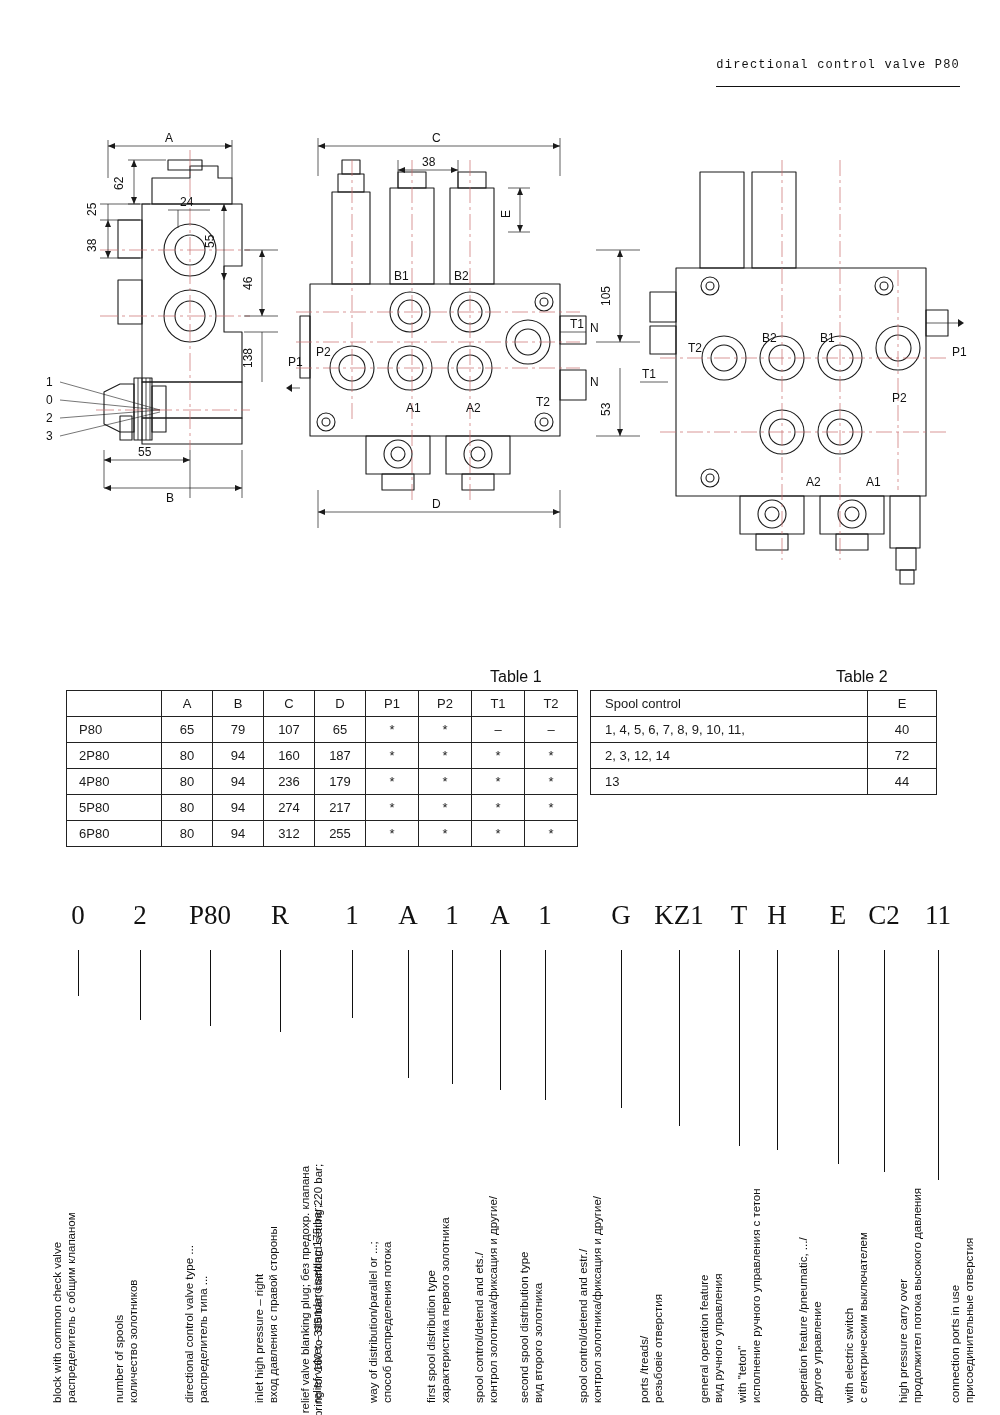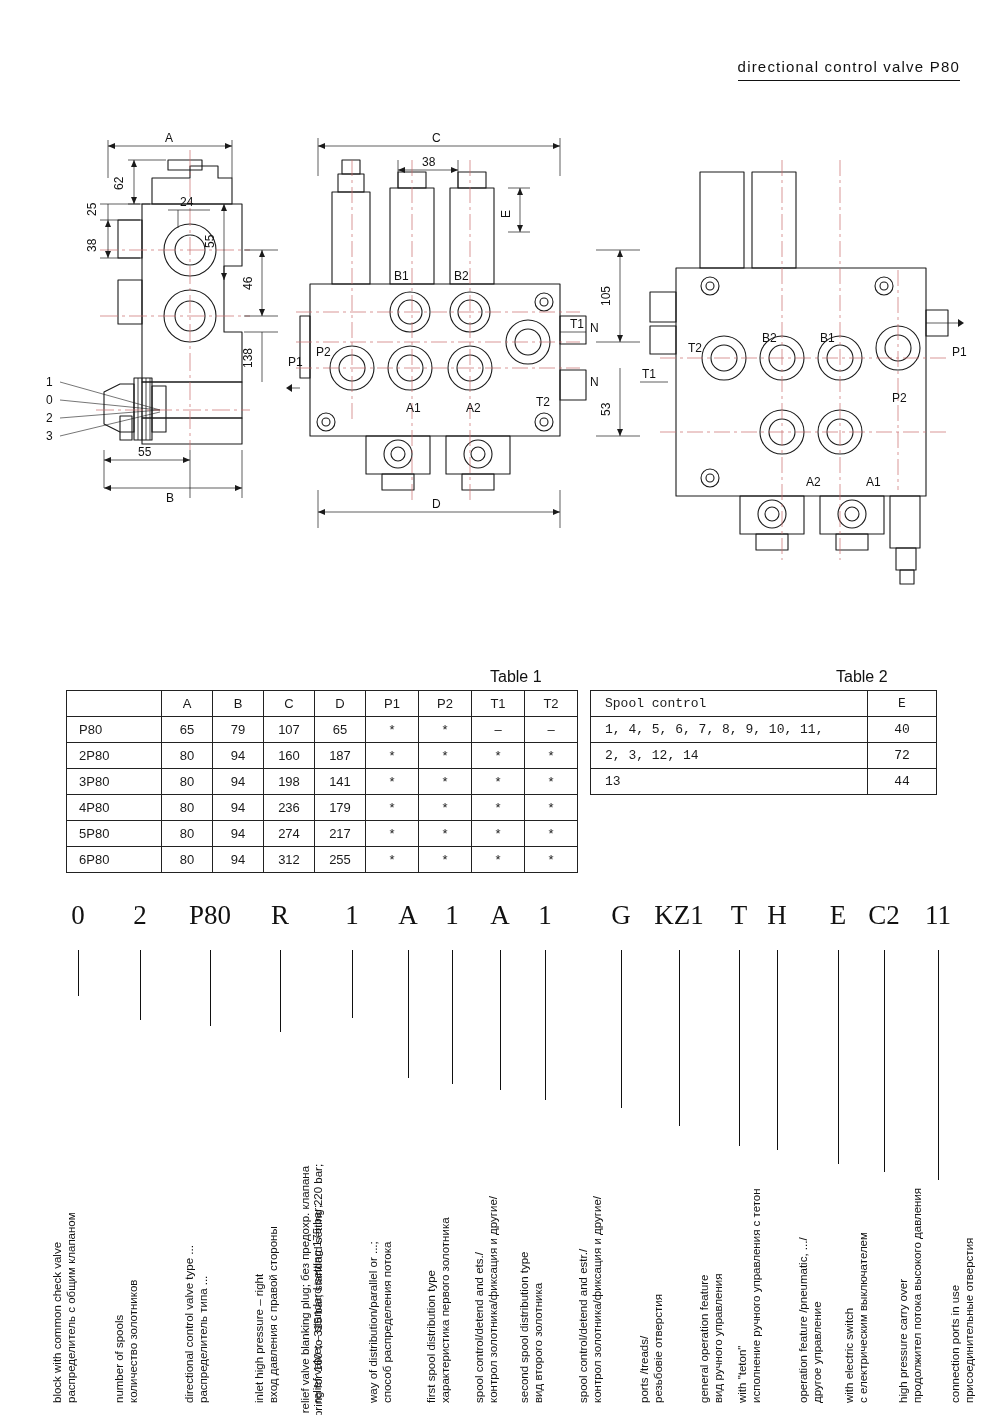--- a/index.html
+++ b/index.html
@@ -2,41 +2,41 @@
 <html><head>
 <meta charset="utf-8">
 <style>
   html,body{margin:0;padding:0;background:#ffffff;}
   body{width:1000px;height:1415px;position:relative;font-family:"Liberation Sans",sans-serif;color:#1a1a1a;}
   .page{position:relative;width:1000px;height:1415px;overflow:hidden;}
 
   
   .title{
     position:absolute; right:40px; top:58px;
-    font-size:15px; letter-spacing:1.2px; color:#111;
-    padding-bottom:5px; border-bottom:1.3px solid #111;
-    font-family:Liberation Sans, sans-serif;
+    font-size:12px; letter-spacing:1.2px; color:#111;
+    padding-bottom:14px; border-bottom:1.3px solid #111;
+    font-family:Liberation Mono, monospace;
   }
 
   
   .drawing{position:absolute;left:0;top:120px;width:1000px;height:540px;}
   .drawing svg{display:block;}
 
   
   .tbl{position:absolute;border-collapse:collapse;font-size:13px;}
   .tbl td,.tbl th{border:1px solid #222;text-align:center;padding:3px 4px;font-weight:normal;}
   .tbl-caption{position:absolute;font-size:16px;color:#111;}
 
   #table1{left:66px;top:690px;}
   #table1 td,#table1 th{height:19px;}
   #table1 .c0{width:78px;text-align:left;padding-left:12px;}
   #table1 .cn{width:42px;}
   #table1 .cp{width:44px;}
 
-  #table2{left:590px;top:690px;font-family:Liberation Mono, monospace;}
+  #table2{left:590px;top:690px;}
   #table2 td,#table2 th{height:19px;}
   #table2 .s0{width:258px;text-align:left;padding-left:14px;}
   #table2 .s1{width:60px;}
 
   
   .codeline{position:absolute;left:0;top:900px;width:1000px;height:60px;}
   .codeitem{position:absolute;font-family:"Liberation Serif",serif;font-size:27px;color:#111;text-align:center;transform:translateX(-50%);}
 
   
   .leaders{position:absolute;left:0;top:940px;width:1000px;height:470px;}
@@ -373,31 +373,20 @@
         <td>*</td>
         <td>–</td>
         <td>–</td>
       </tr>
       <tr>
         <td class="c0">2P80</td>
         <td>80</td>
         <td>94</td>
         <td>160</td>
         <td>187</td>
-        <td>*</td>
-        <td>*</td>
-        <td>*</td>
-        <td>*</td>
-      </tr>
-      <tr>
-        <td class="c0">3P80</td>
-        <td>80</td>
-        <td>94</td>
-        <td>198</td>
-        <td>141</td>
         <td>*</td>
         <td>*</td>
         <td>*</td>
         <td>*</td>
       </tr>
       <tr>
         <td class="c0">4P80</td>
         <td>80</td>
         <td>94</td>
         <td>236</td>

